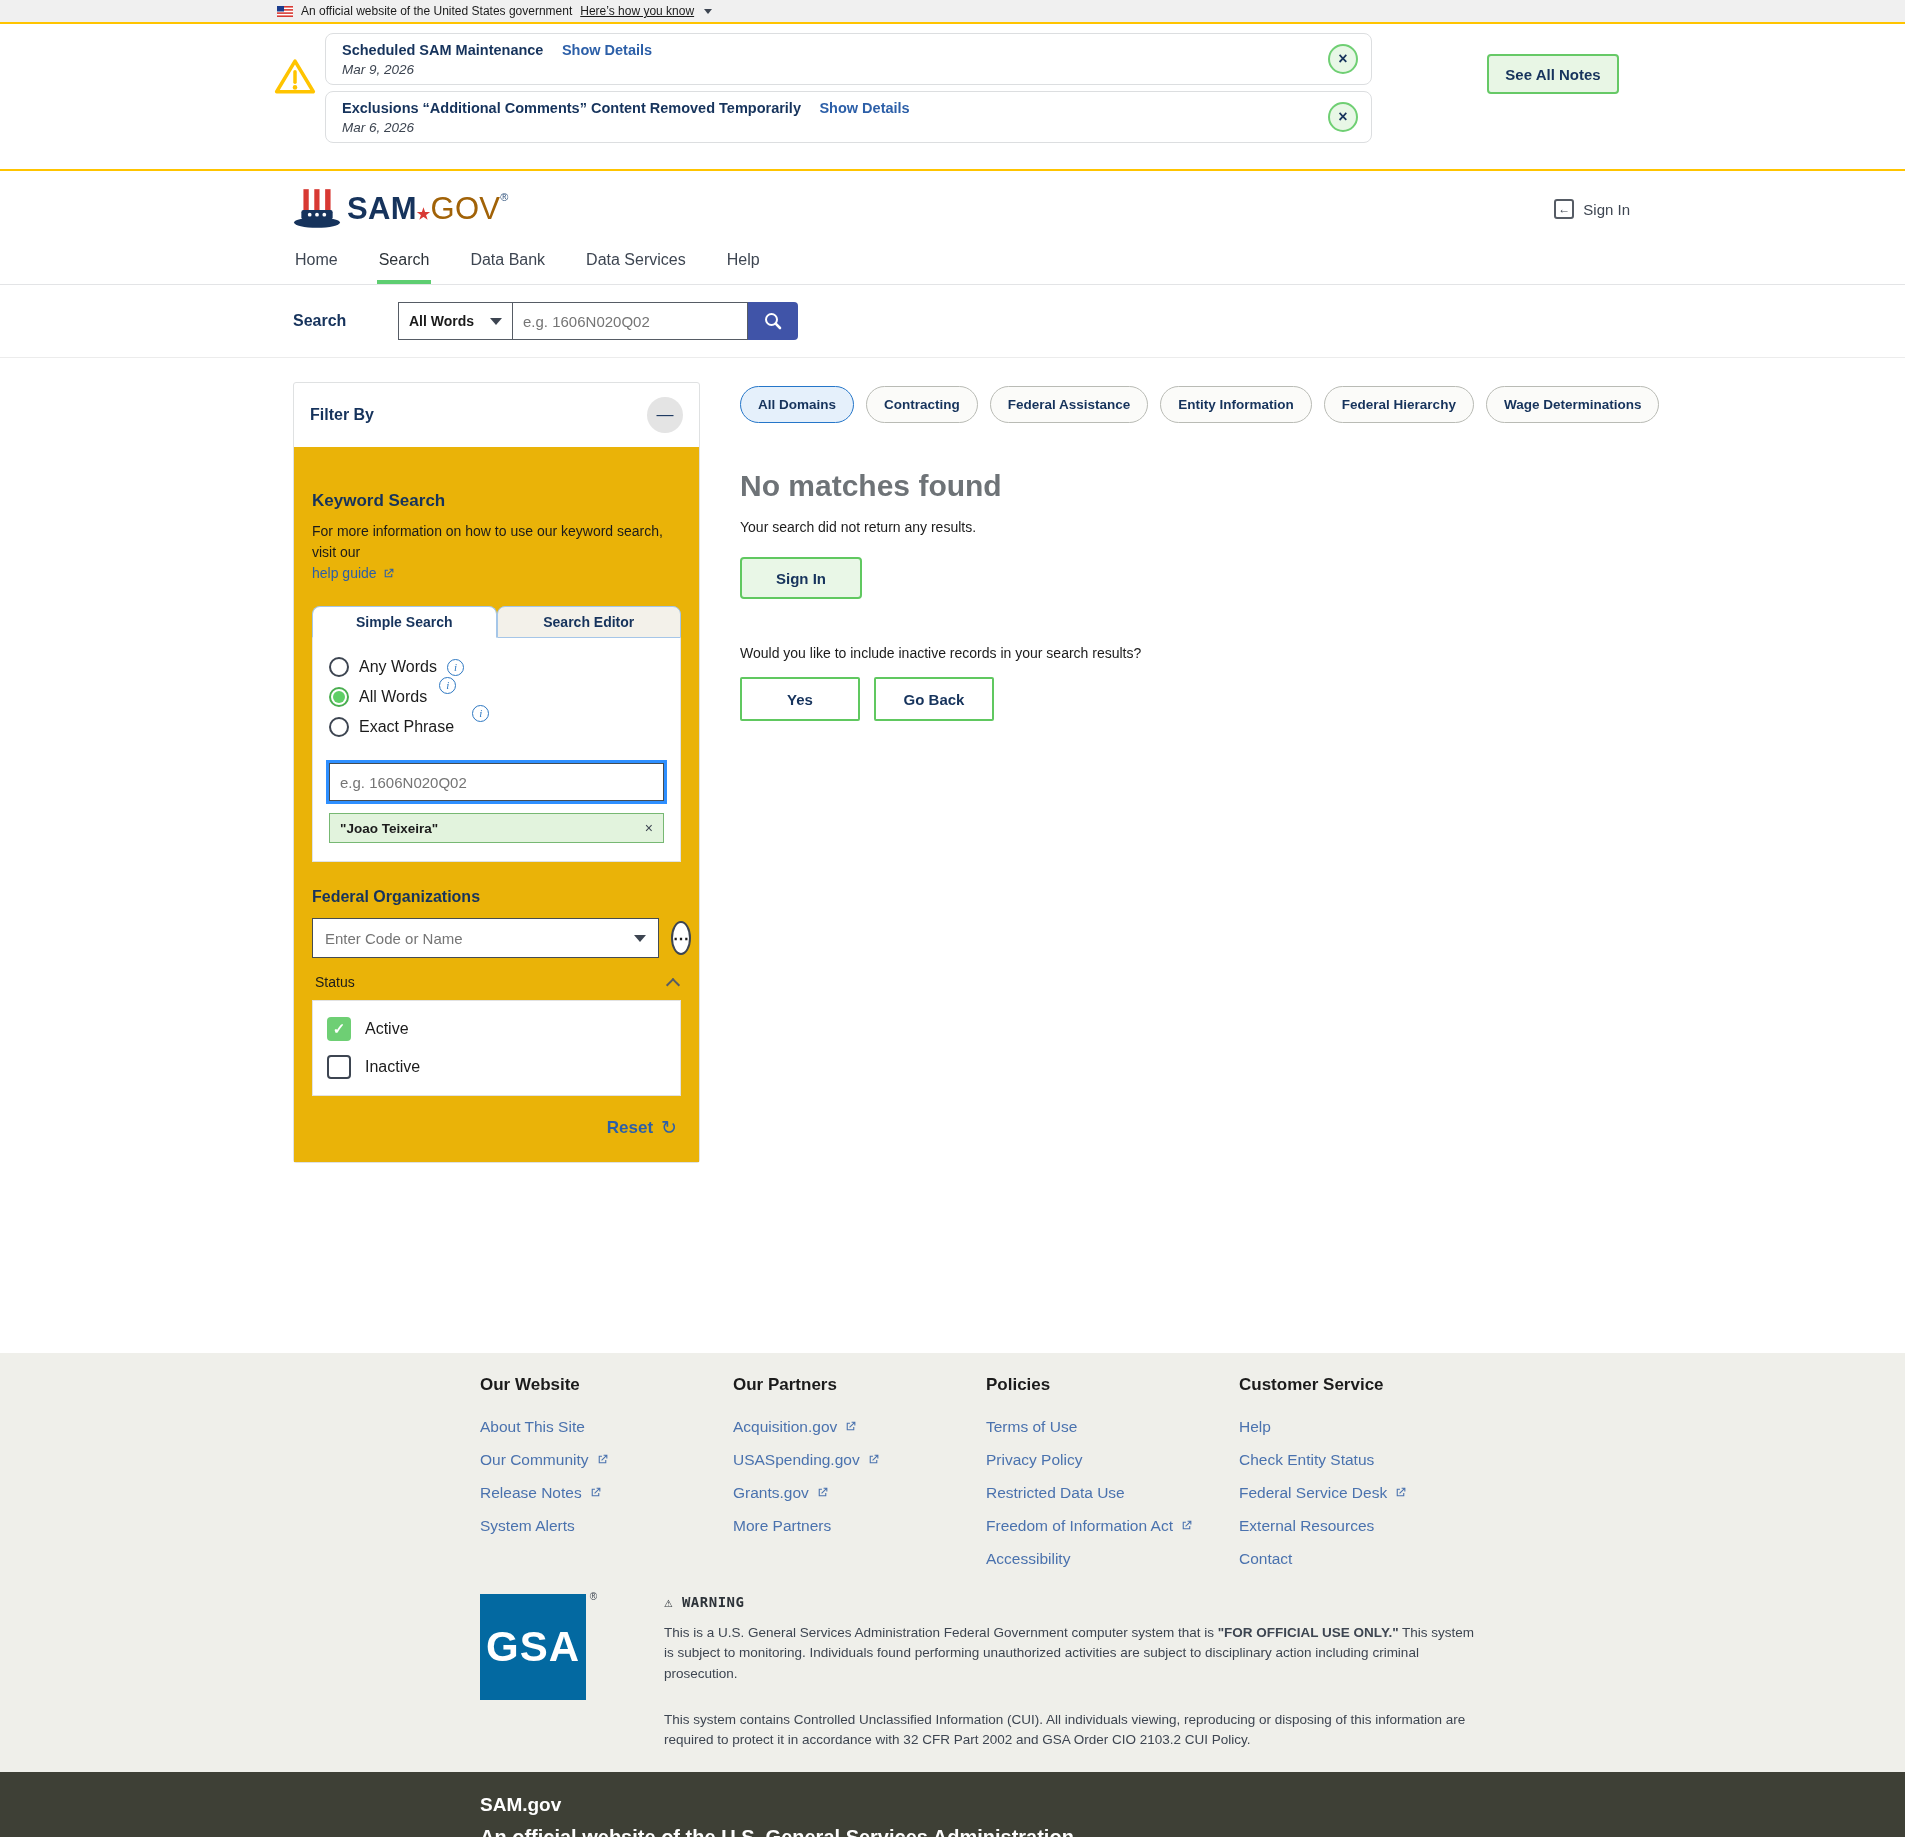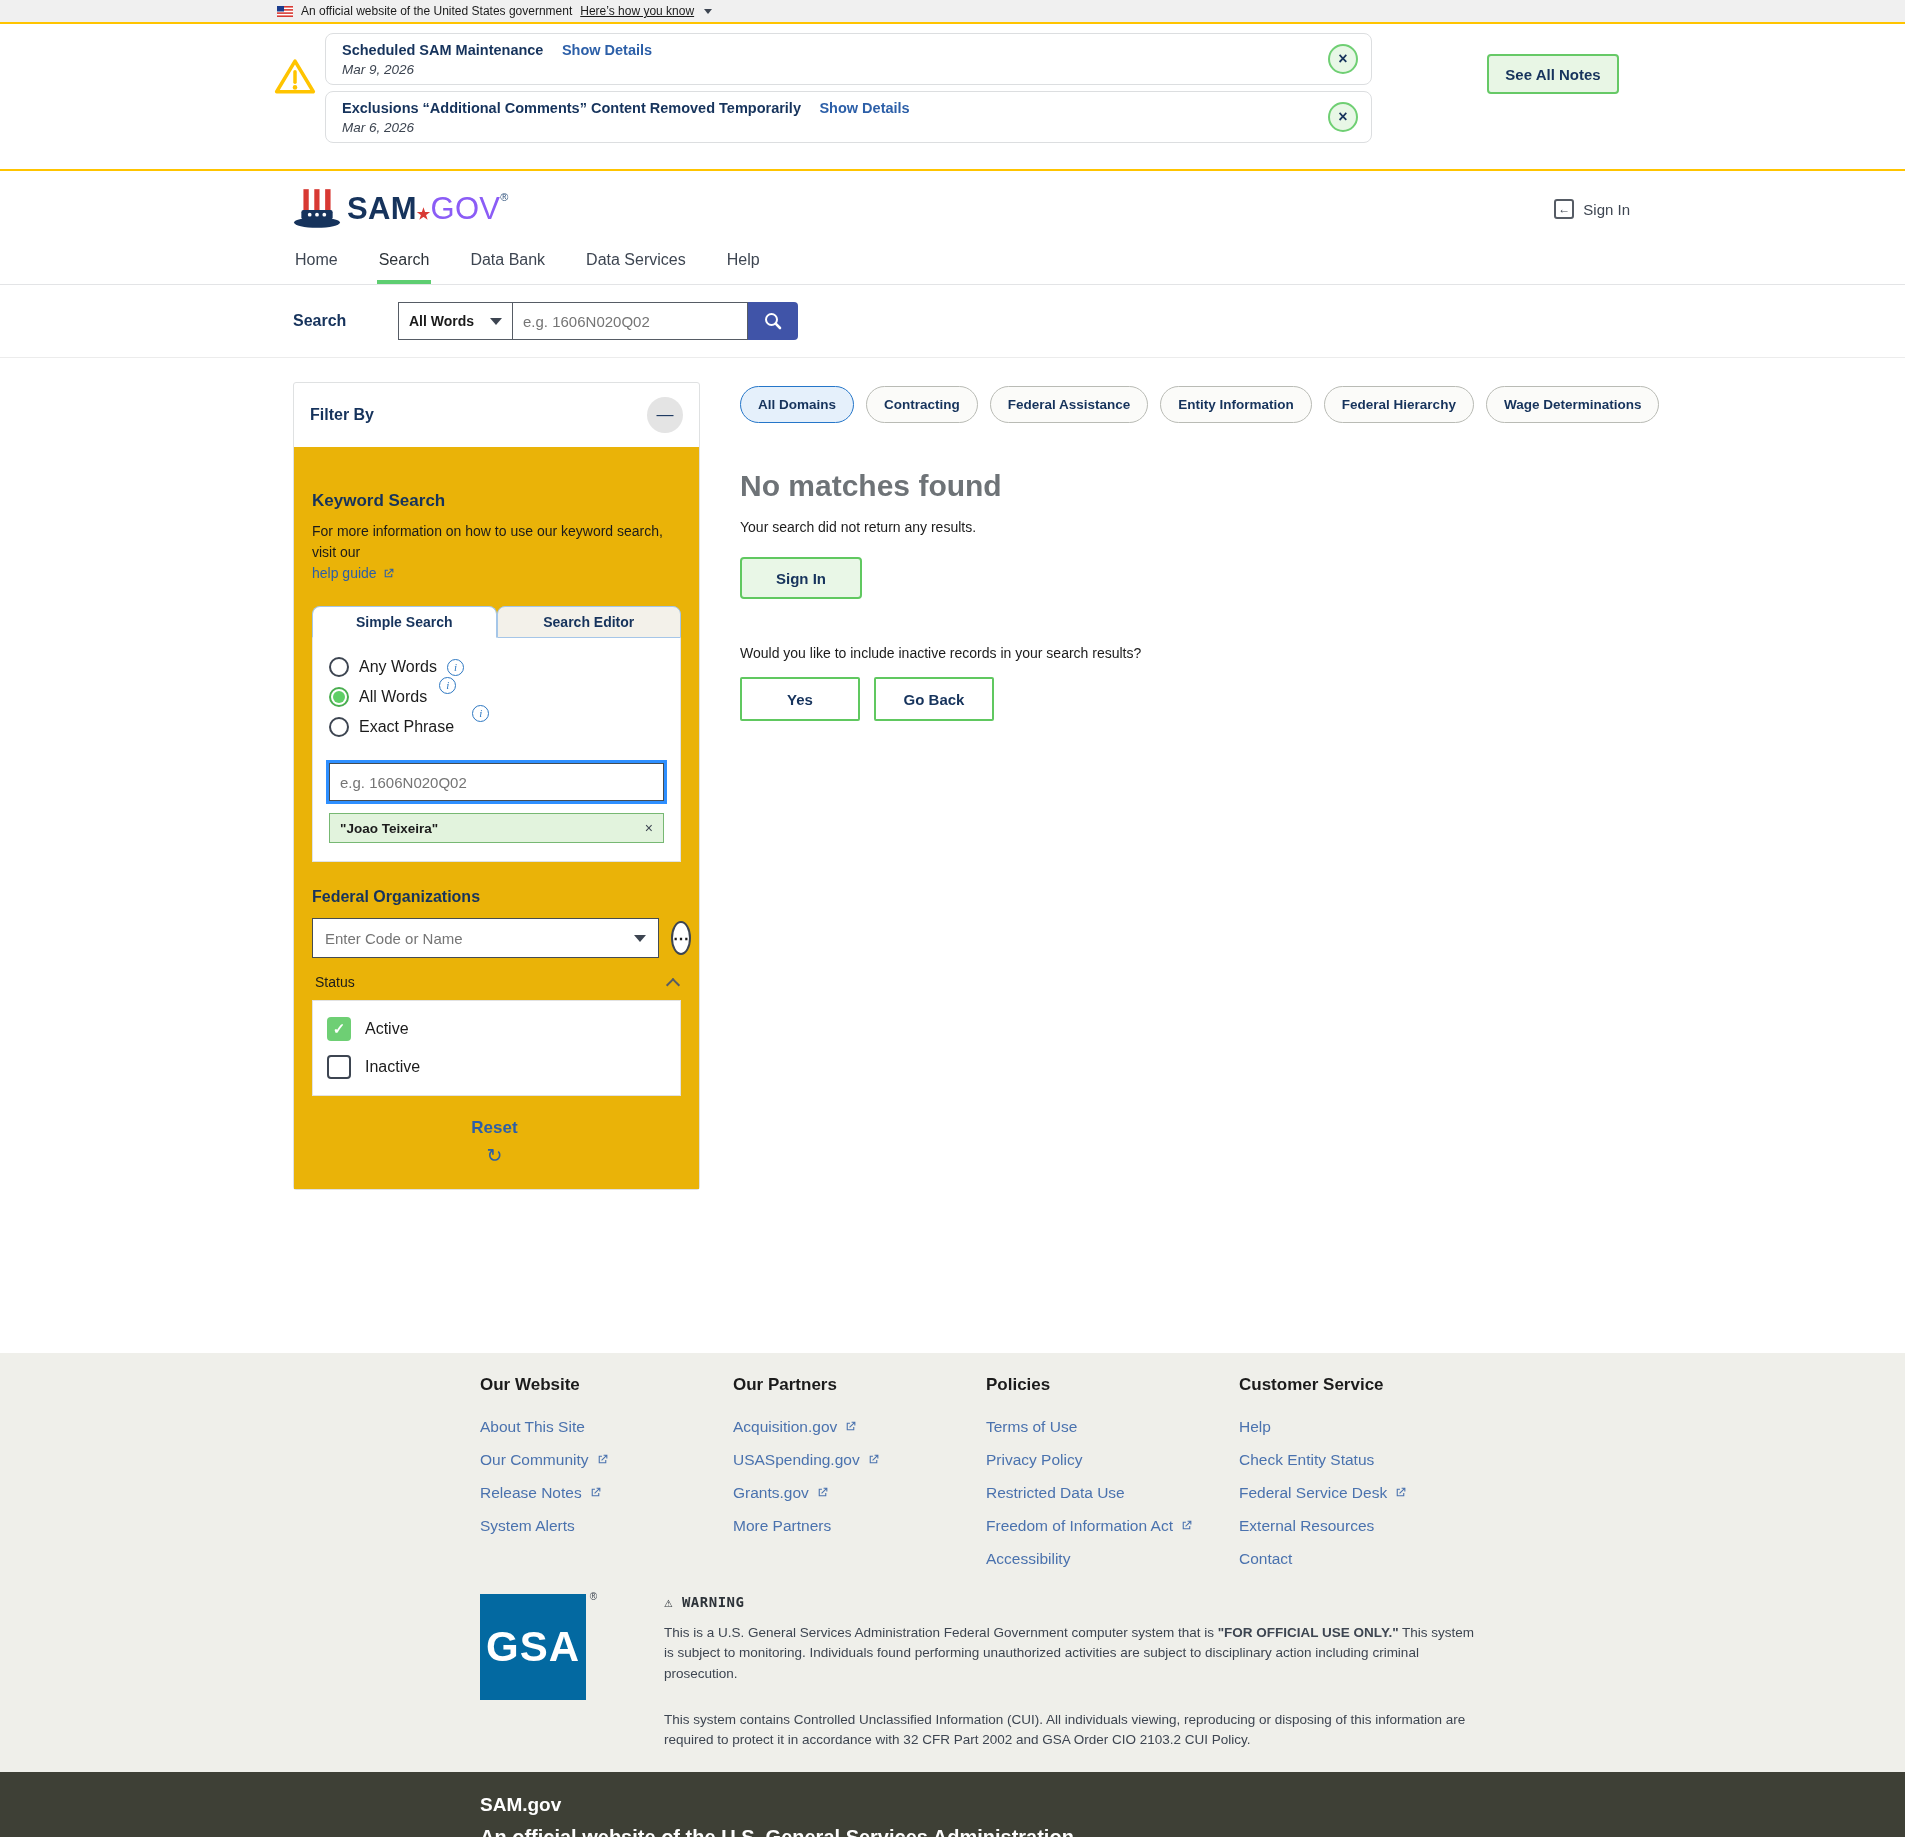--- a/index.html
+++ b/index.html
@@ -25,21 +25,21 @@
     font-size:16px; font-weight:bold; display:flex; align-items:center; justify-content:center; cursor:pointer; line-height:1; }
   .see-all { position:absolute; left:1487px; top:30px; width:132px; height:40px;
     background:#e8f6e5; border:2px solid #66c966; border-radius:4px;
     font-family:inherit; font-weight:bold; font-size:15px; color:#16335c; cursor:pointer; }
 
   
   .site-header { display:flex; align-items:center; justify-content:space-between; padding:16px 275px 10px 293px; }
   .logo { display:flex; align-items:center; gap:6px; cursor:pointer; }
   .brand { font-size:31px; font-weight:bold; color:#16335c; letter-spacing:.3px; }
   .brand .star { color:#d83933; font-size:15px; vertical-align:baseline; }
-  .brand .gov { font-weight:400; color:#8b5cf6; }
+  .brand .gov { font-weight:400; color:#a16207; }
   .brand .reg { font-size:11px; vertical-align:top; color:#33557e; font-weight:400; }
   .signin-head { display:flex; align-items:center; gap:9px; font-size:15px; color:#3d4551; cursor:pointer; }
   .signin-head-icon { width:20px; height:20px; border:2px solid #565c65; border-radius:3px;
     display:flex; align-items:center; justify-content:center; font-size:12px; color:#3d4551; }
 
   
   .nav { display:flex; gap:37px; padding-left:293px; border-bottom:1px solid #e3e4e6; }
   .nav-item { font-size:16px; color:#3d4551; padding:10px 2px 11px; border-bottom:4px solid transparent; cursor:pointer; }
   .nav-item.active { border-bottom-color:#5ece71; color:#2d3339; }
 
@@ -101,21 +101,21 @@
   .chevron-up { width:10px; height:10px; border-left:2px solid #565c65; border-top:2px solid #565c65;
     transform:rotate(45deg); margin-top:5px; }
   .status-box { background:#fff; border:1px solid #e2e2e2; margin-top:10px; padding:16px 14px; }
   .check-row { display:flex; align-items:center; gap:14px; }
   .check-row + .check-row { margin-top:14px; }
   .checkbox { width:24px; height:24px; border-radius:4px; cursor:pointer; flex:0 0 auto; }
   .checkbox.checked { background:#6ecf74; color:#fff; display:flex; align-items:center; justify-content:center;
     font-size:15px; font-weight:bold; }
   .checkbox.unchecked { border:2px solid #3d4551; background:#fff; }
   .check-label { font-size:16px; }
-  .reset-row { margin-top:22px; display:flex; justify-content:flex-end; align-items:center; gap:8px; padding-right:4px; cursor:pointer;flex-direction:column; }
+  .reset-row { margin-top:22px; display:flex; justify-content:flex-end; align-items:flex-start; gap:8px; padding-right:4px; cursor:pointer; }
   .reset-label { color:#2c5fa8; font-weight:bold; font-size:17px; }
   .reset-icon { color:#2c5fa8; font-size:19px; line-height:1; }
 
   
   .results { flex:1; padding-top:4px; }
   .pills { display:flex; gap:12px; }
   .pill { height:37px; padding:0 17px; display:flex; align-items:center; border-radius:19px;
     font-size:13.5px; font-weight:bold; color:#16335c; background:#fbfbf9; border:1px solid #b9bbb5; cursor:pointer; white-space:nowrap; }
   .pill.active { background:#e5f0fb; border-color:#2576c9; }
   .nm-heading { margin-top:46px; font-size:30px; font-weight:bold; color:#6e7377; }

